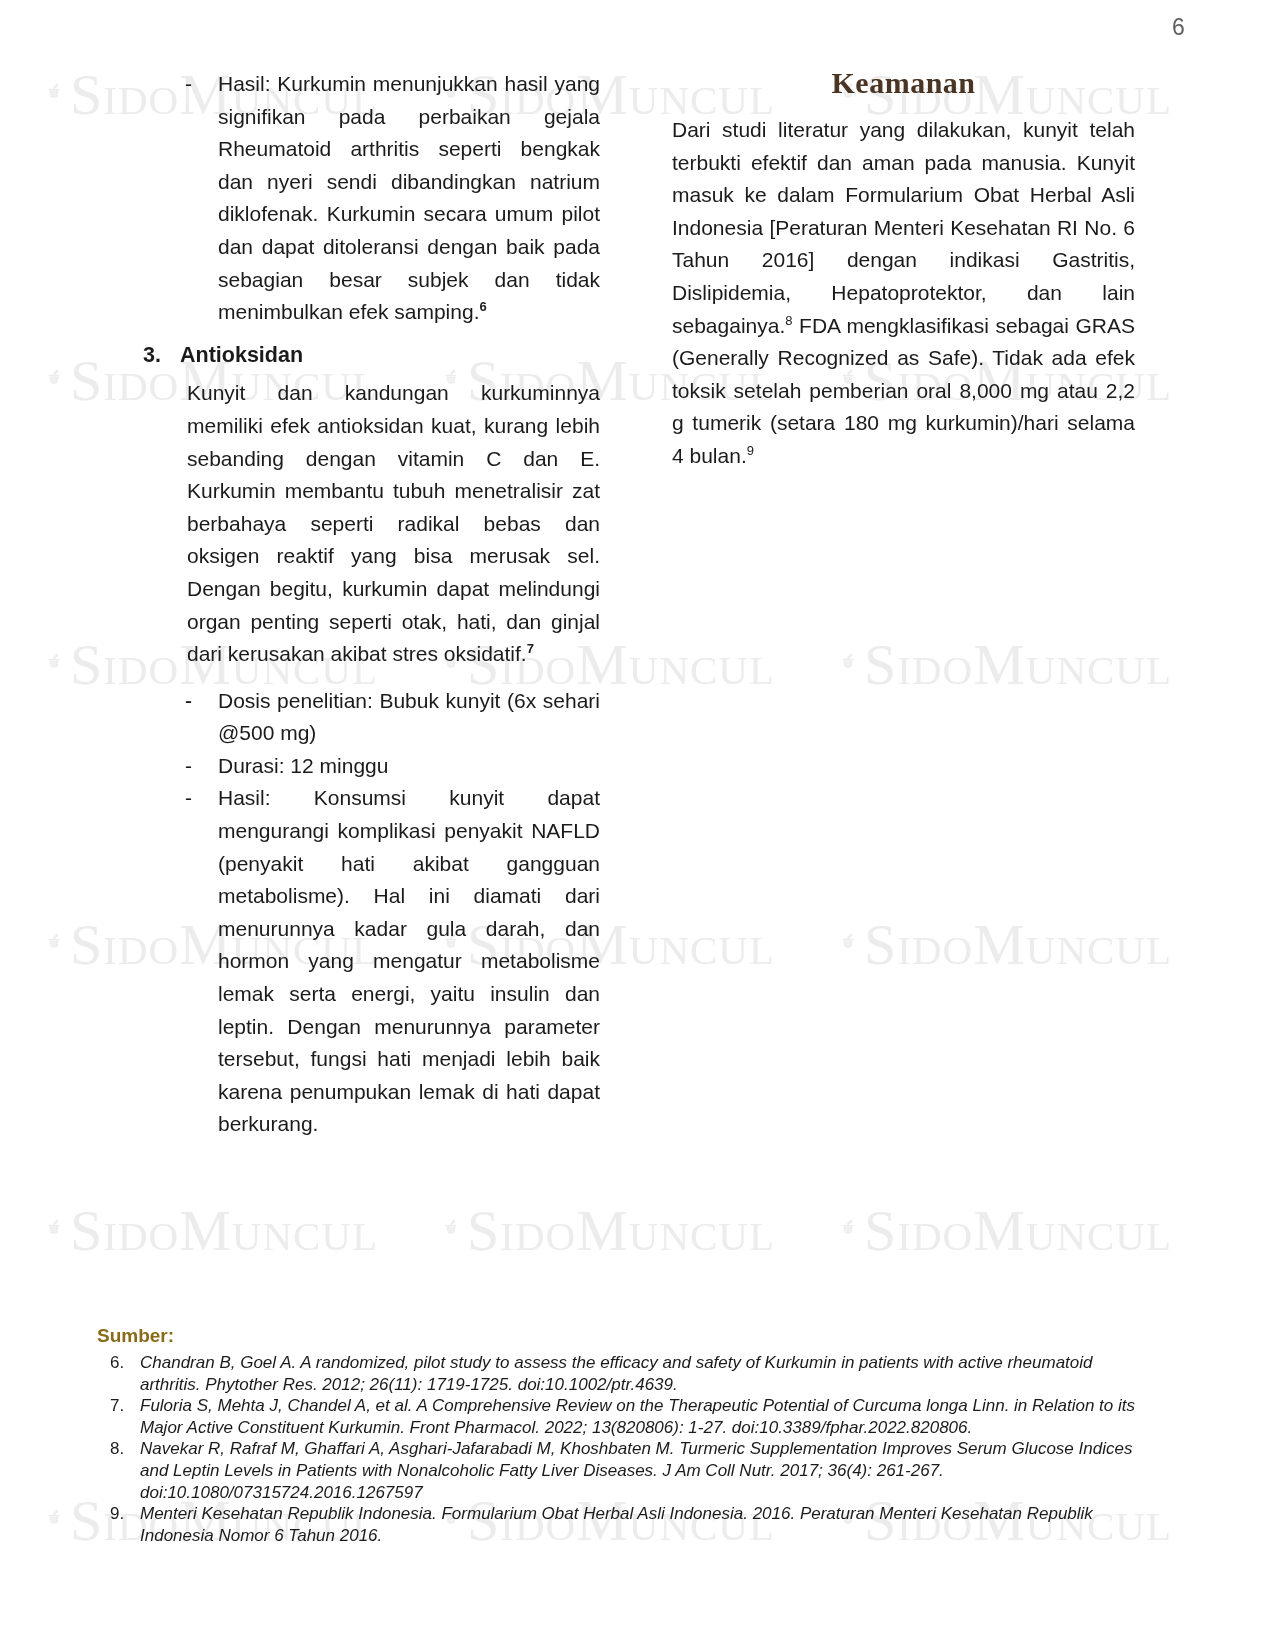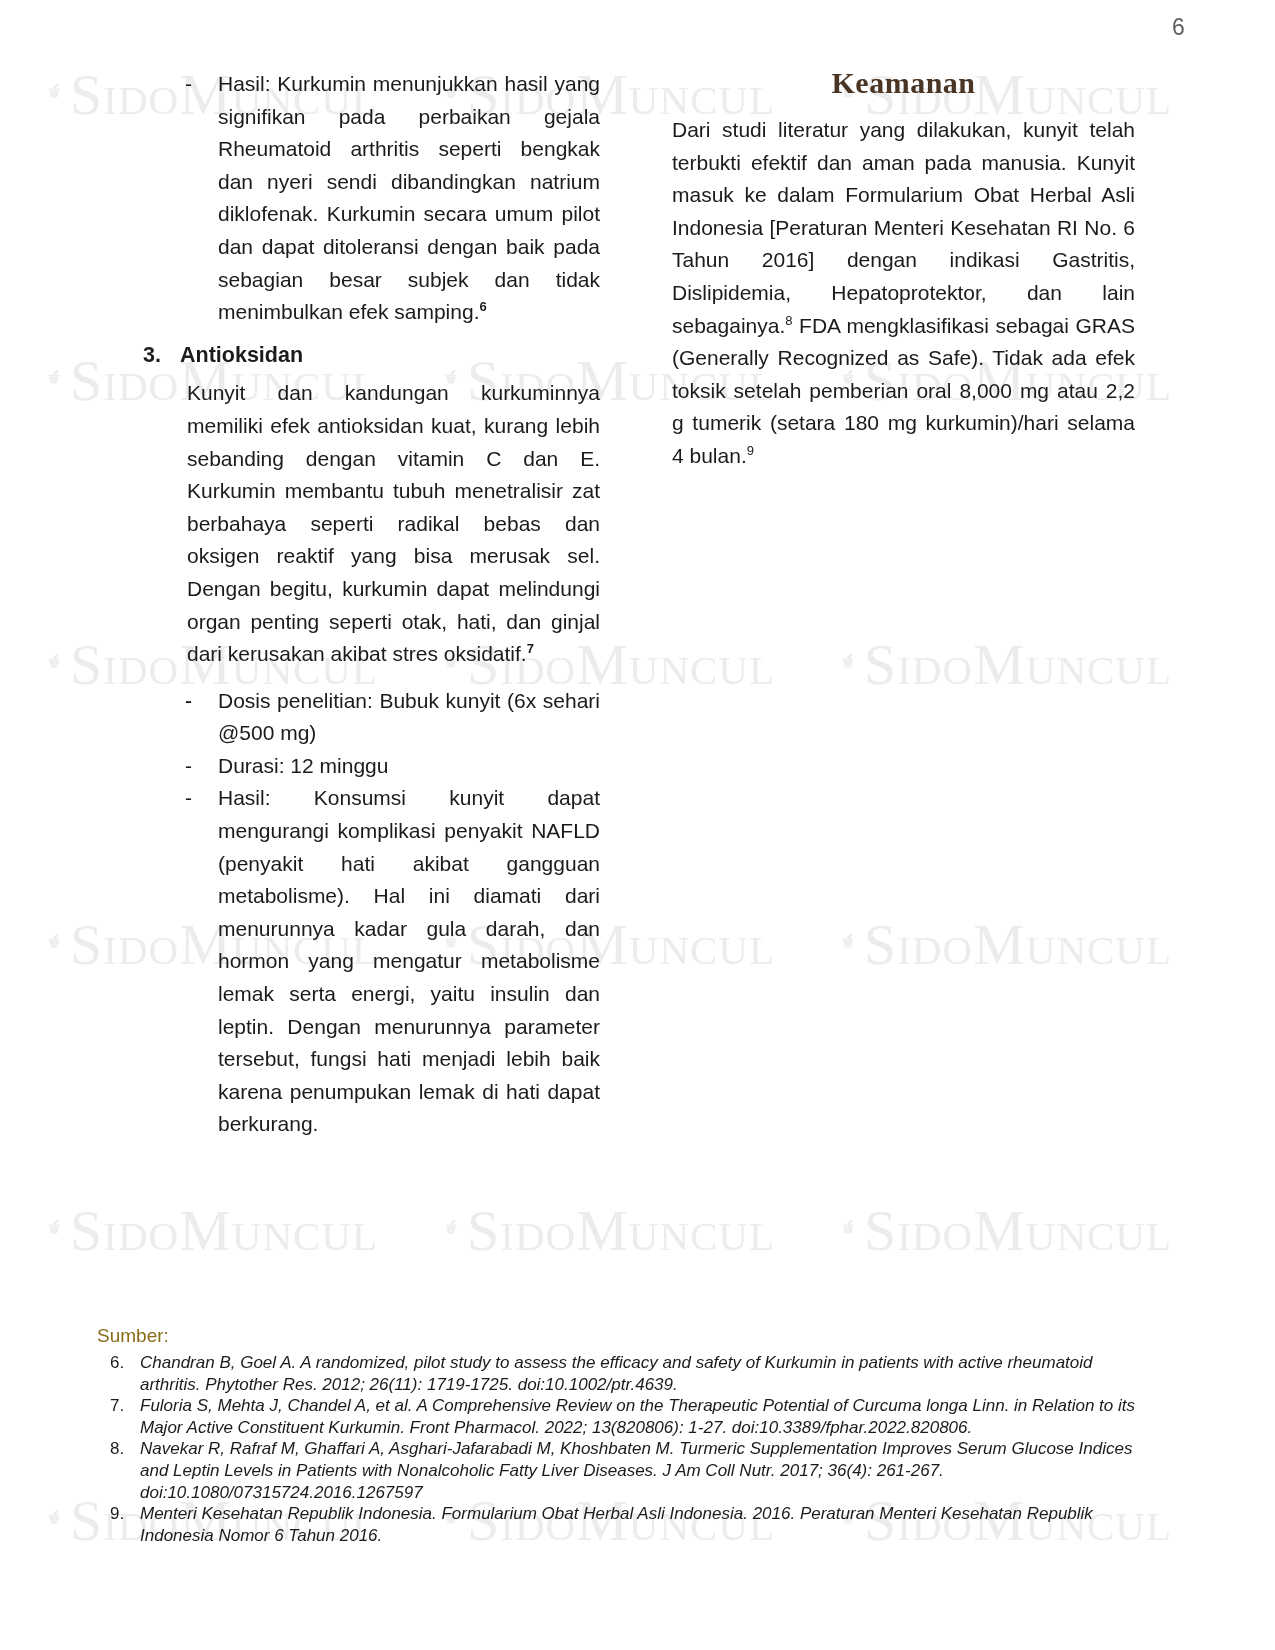--- a/index.html
+++ b/index.html
@@ -56,21 +56,21 @@
     font-size:30px;line-height:34px;
     color:var(--keamanan-color,#4a3423);
     letter-spacing:0.5px;
     margin:0;
     text-align:center;
   }
   .keamanan-para{margin-top:14px;}
   
   .sources{position:absolute;left:97px;top:1324px;width:1041px;}
   .sources-heading{
-    font-weight:normal;font-size:19px;line-height:24px;
+    font-weight:bold;font-size:19px;line-height:24px;
     color:var(--sumber-color,#8a6b1a);
     margin:0 0 4px 0;
   }
   .source-item{display:flex;font-size:17px;line-height:21.6px;}
   .source-item .ref-num{flex:0 0 43px;padding-left:13px;box-sizing:border-box;}
   .source-item .ref-text{flex:1;font-style:italic;}
 </style>
 </head>
 <body>
 

